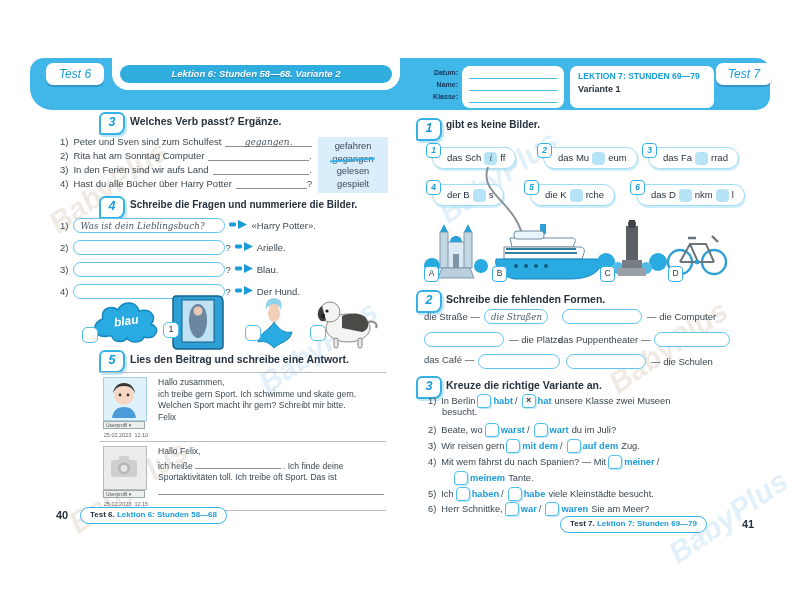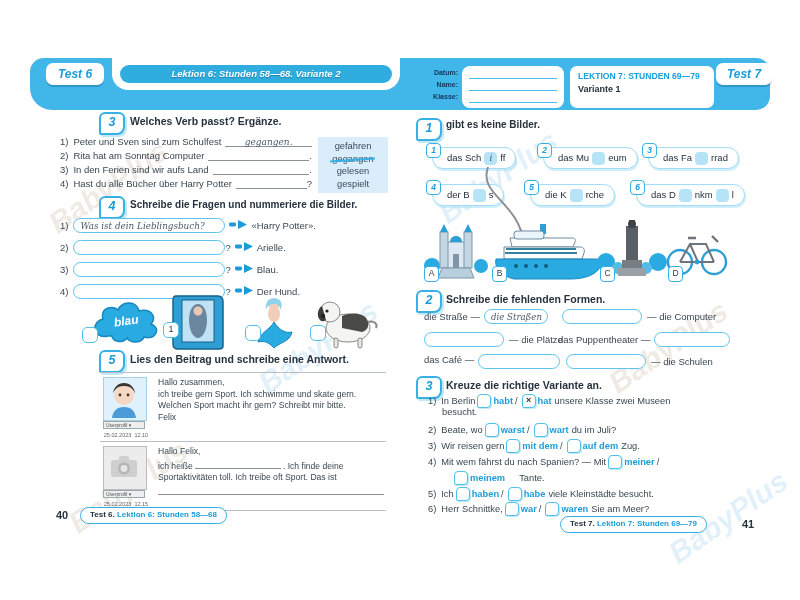--- a/index.html
+++ b/index.html
@@ -8,21 +8,21 @@
   .abs{position:absolute}
   
   .wm{position:absolute;font-size:30px;font-weight:bold;font-style:italic;
       transform:rotate(-35deg);pointer-events:none;white-space:nowrap}
   .wm.beige{color:rgba(205,185,165,.30)}
   .wm.blue{color:rgba(150,200,235,.28)}
   
   .band{position:absolute;left:30px;top:58px;width:740px;height:52px;background:#41b6e9;
         border-radius:14px 14px 14px 22px}
   .badge{position:absolute;background:#fff;border-radius:7px;text-align:center;
-         box-shadow:0 2px 0 rgba(0,60,100,.25);font-weight:bold;font-style:italic;
+         box-shadow:0 2px 0 rgba(0,60,100,.25);font-weight:normal;font-style:italic;
          color:#1b9cd9;font-size:12px;line-height:22px}
   .lek-tab{position:absolute;left:112px;top:58px;width:288px;height:32px;background:#fff;
            border-radius:0 0 16px 16px}
   .lek-pill{position:absolute;left:8px;top:7px;width:272px;height:18px;background:#2eadde;
             border-radius:10px;color:#fff;font-weight:bold;font-style:italic;font-size:9.5px;
             text-align:center;line-height:18px;text-shadow:0 1px 1px rgba(0,60,100,.4)}
   .meta-label{position:absolute;left:420px;width:38px;text-align:right;color:#14365c;
               font-weight:bold;font-size:7px}
   .meta-box{position:absolute;left:462px;top:66px;width:102px;height:42px;background:#fff;border-radius:8px}
   .meta-line{position:absolute;left:7px;width:88px;border-bottom:1.4px solid #49bbe9;height:0}
@@ -455,21 +455,21 @@
   <div class="t3row" style="left:428px;top:455px">
     <span class="num">4)</span>
     <span>Mit wem fährst du nach Spanien? — Mit</span>
     <span class="cb"></span>
     <span class="cyan-b">meiner</span>
     <span class="sl">/</span>
   </div>
   <div class="t3row" style="left:452px;top:471px">
     <span class="cb"></span>
     <span class="cyan-b">meinem</span>
-    <span style="margin-left:14px">Tante.</span>
+    <span style="margin-left:3px">Tante.</span>
   </div>
 
   <div class="t3row" style="left:428px;top:487px">
     <span class="num">5)</span>
     <span>Ich</span>
     <span class="cb"></span>
     <span class="cyan-b">haben</span>
     <span class="sl">/</span>
     <span class="cb"></span>
     <span class="cyan-b">habe</span>

